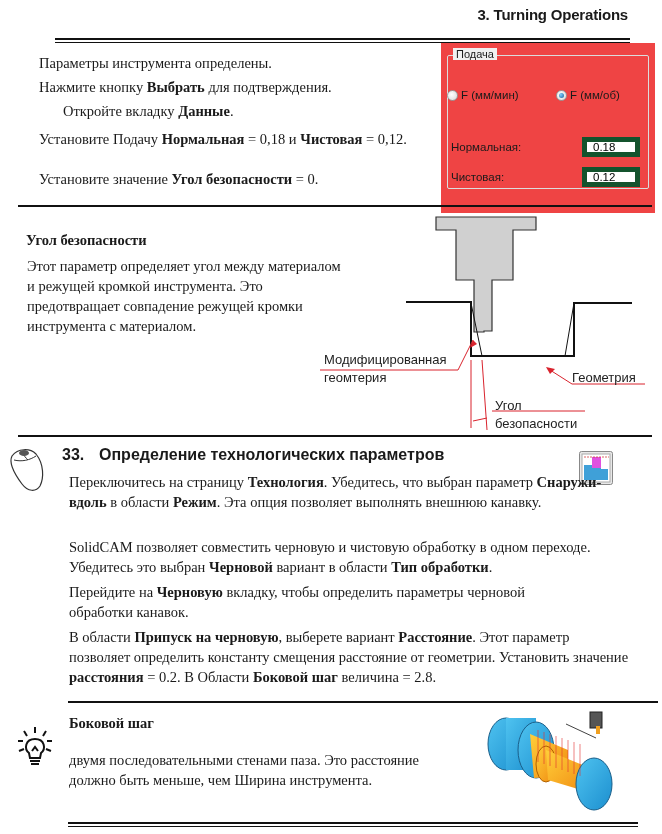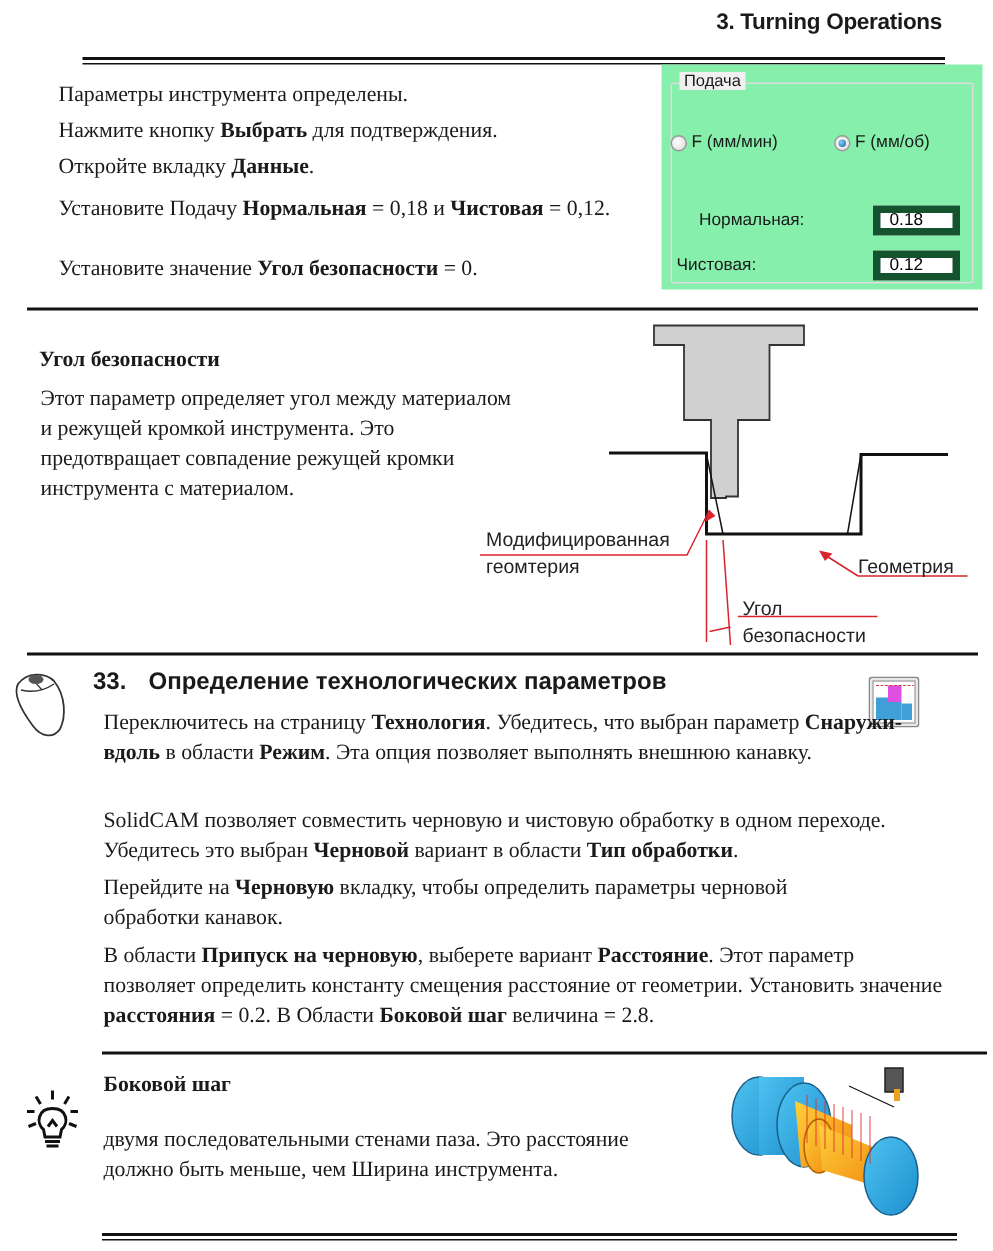--- a/index.html
+++ b/index.html
@@ -8,21 +8,21 @@
   .abs { position: absolute; }
   .sans { font-family: "Liberation Sans", "DejaVu Sans", sans-serif; }
   .hdr-title { right: 34px; top: 6px; font-size: 15px; font-weight: bold; letter-spacing: -0.2px; }
   .dbl-line { border-top: 2px solid #111; border-bottom: 1px solid #111; height: 2px; }
   .single-line { border-top: 2px solid #111; }
   .para { font-size: 14.5px; line-height: 20px; }
   .para b { font-weight: bold; }
   p { margin: 0; }
 
   
-  .dialog { left: 441px; top: 43px; width: 214px; height: 150px; background: #86efac; }
+  .dialog { left: 441px; top: 43px; width: 214px; height: 170px; background: #ef4444; }
   .group { left: 6px; top: 12px; width: 200px; height: 132px; border: 1px solid #dcdcdc; border-radius: 2px; }
   .group-legend { left: 12px; top: 5px; background: #f0f0f0; padding: 0 3px; font-size: 11px; }
   .radio { font-size: 11.5px; display: flex; align-items: center; gap: 3px; }
   .radio-dot { width: 11px; height: 11px; border-radius: 50%; border: 1px solid #9a9a9a;
                background: radial-gradient(circle at 40% 40%, #ffffff, #d8d8d8); box-sizing: border-box; position: relative; }
   .radio-dot.on::after { content: ""; position: absolute; left: 2px; top: 2px; width: 5px; height: 5px; border-radius: 50%;
                background: radial-gradient(circle at 35% 35%, #7fd0ff, #1a5f9a); }
   .fld-label { font-size: 11.5px; }
   .fld-input { width: 58px; height: 20px; border: 5px solid #14532d; background: #fff; font-size: 11.5px;
                box-sizing: border-box; padding: 2px 6px; font-family: "Liberation Sans", sans-serif; }
@@ -32,37 +32,37 @@
 </style>
 </head>
 <body>
 
 <div class="abs sans hdr-title">3. Turning Operations</div>
 <div class="abs dbl-line" style="left:55px; top:38px; width:575px;"></div>
 
 <div class="abs para" style="left:39px; top:53px; width:420px;">
   <p style="margin-bottom:4px;"><span>Параметры инструмента определены.</span></p>
   <p style="margin-bottom:4px;"><span>Нажмите кнопку </span><b>Выбрать</b><span> для подтверждения.</span></p>
-  <p style="margin-bottom:8px;"><span>Откройте вкладку </span><b>Данные</b><span>.</span></p>
+  <p style="margin-bottom:8px;margin-left:24px;"><span>Откройте вкладку </span><b>Данные</b><span>.</span></p>
   <p style="margin-bottom:20px;"><span>Установите Подачу </span><b>Нормальная</b><span> = 0,18 и </span><b>Чистовая</b><span> = 0,12.</span></p>
   <p><span>Установите значение </span><b>Угол безопасности</b><span> = 0.</span></p>
 </div>
 
 <div class="abs dialog sans">
   <div class="abs group"></div>
   <div class="abs group-legend">Подача</div>
   <div class="abs radio" style="left:6px; top:46px;">
     <span class="radio-dot"></span>
     <span>F (мм/мин)</span>
   </div>
   <div class="abs radio" style="left:115px; top:46px;">
     <span class="radio-dot on"></span>
     <span>F (мм/об)</span>
   </div>
-  <div class="abs fld-label" style="left:25px; top:98px;">Нормальная:</div>
+  <div class="abs fld-label" style="left:10px; top:98px;">Нормальная:</div>
   <input class="abs fld-input" style="left: 141px; top: 94px;" value="0.18">
   <div class="abs fld-label" style="left:10px; top:128px;">Чистовая:</div>
   <input class="abs fld-input" style="left: 141px; top: 124px;" value="0.12">
 </div>
 
 <div class="abs single-line" style="left:18px; top:205px; width:634px;"></div>
 
 <div class="abs para" style="left:26px; top:230px; font-weight:bold;">Угол безопасности</div>
 <div class="abs para" style="left:27px; top:256px; width:360px;">
   <p>Этот параметр определяет угол между материалом</p>

